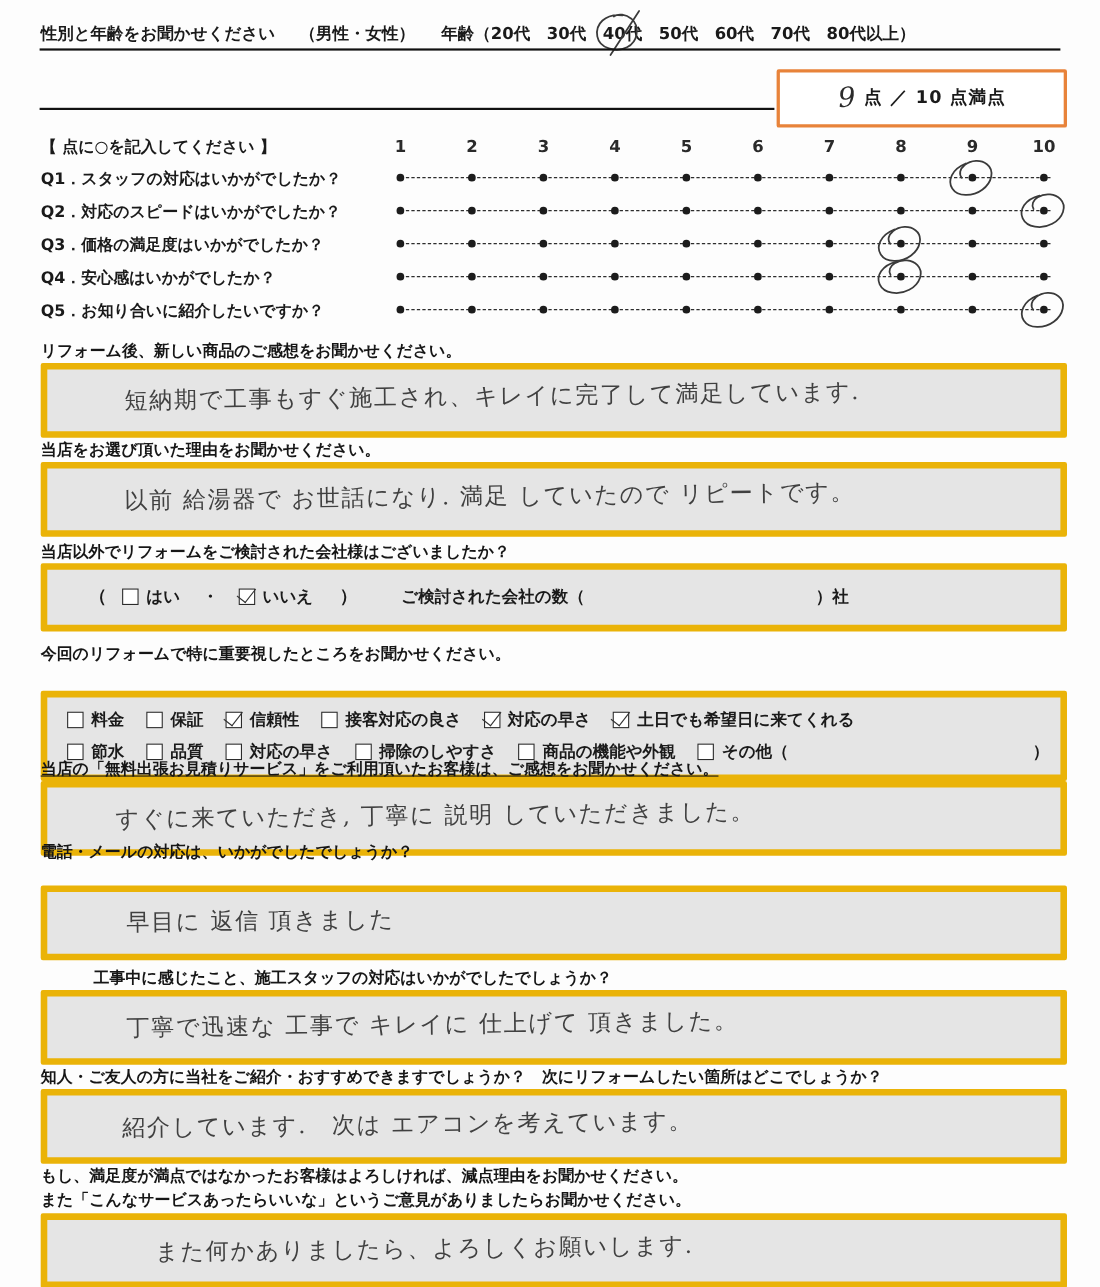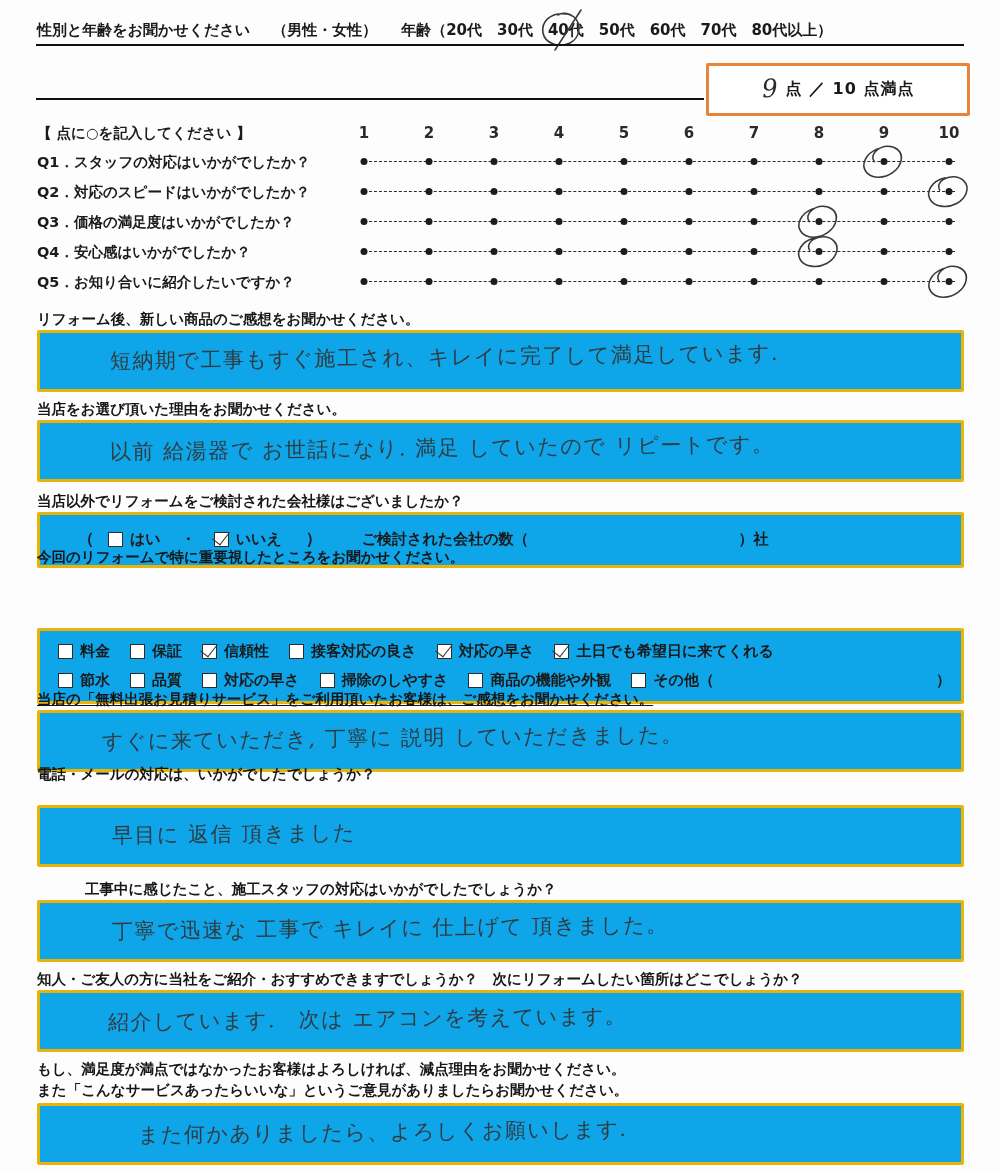--- a/index.html
+++ b/index.html
@@ -48,21 +48,21 @@
   .scale-num{position:absolute;font-size:15px;font-weight:bold;color:#2a2a2a;
              transform:translateX(-50%);}
   .qrow{position:absolute;left:0;width:927px;height:12px;}
   .qrow .line{position:absolute;left:327px;top:5px;width:591px;height:0;
     border-top:1.6px dashed #2d2d2d;}
   .dot{position:absolute;width:7px;height:7px;border-radius:50%;
        background:#1c1c1c;top:2px;transform:translateX(-50%);}
 
   
   .sec-label{position:absolute;font-size:14.5px;font-weight:bold;color:#161616;white-space:nowrap;}
-  .ansbox{position:absolute;border:3px solid #eab308;background:#0ea5e9;border-radius:2px;}
+  .ansbox{position:absolute;border:6px solid #eab308;background:#e5e5e5;border-radius:2px;}
   .hand{
     position:absolute;
     font-family:"DejaVu Serif","Liberation Serif",serif;
     color:#333;font-size:21px;letter-spacing:1.5px;
     white-space:nowrap;transform:rotate(-.7deg);
     opacity:.92;
   }
 
   
   .cbrow{position:absolute;display:flex;align-items:center;white-space:nowrap;}
@@ -246,21 +246,21 @@
         <span class="cb checked"></span>
         <span>いいえ</span>
       </span>
       <span class="yn-paren" style="margin-left:4px;margin-right:40px;">）</span>
       <span style="font-size:15px;font-weight:bold;">ご検討された会社の数（</span>
       <span style="display:inline-block;width:210px;font-size:15px;"></span>
       <span style="font-size:15px;font-weight:bold;">）社</span>
     </div>
   </div>
 
-  <div class="sec-label" style="left:37px;top:548px;">今回のリフォームで特に重要視したところをお聞かせください。</div>
+  <div class="sec-label" style="left:37px;top:585px;">今回のリフォームで特に重要視したところをお聞かせください。</div>
   <div class="ansbox" style="left:37px;top:600px;width:921px;height:70px;margin-top:28px;">
     <div class="cbrow" style="left:18px;top:11px;">
       <span class="cbitem">
         <span class="cb"></span>
         <span>料金</span>
         </span>
       <span class="cbitem">
         <span class="cb"></span>
         <span>保証</span>
         </span>

